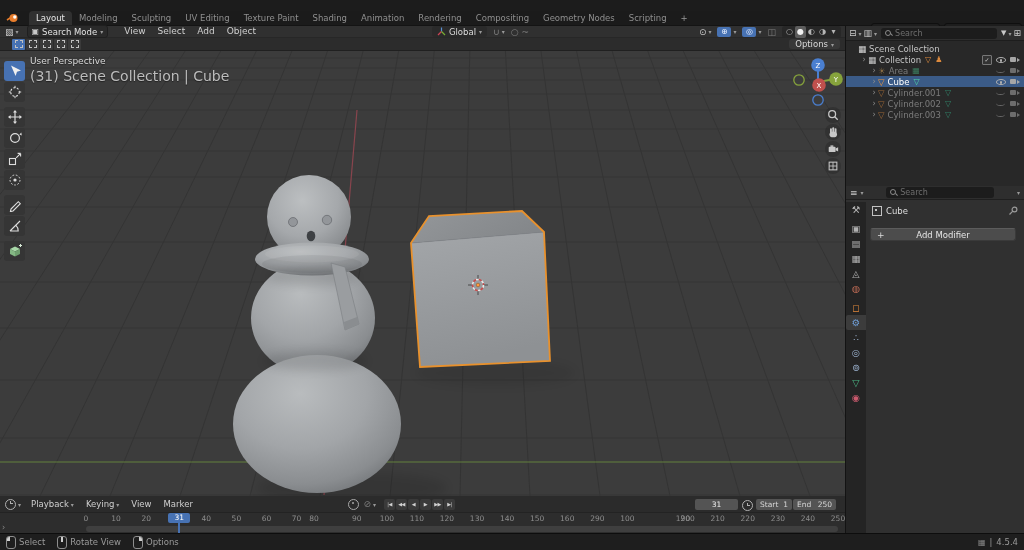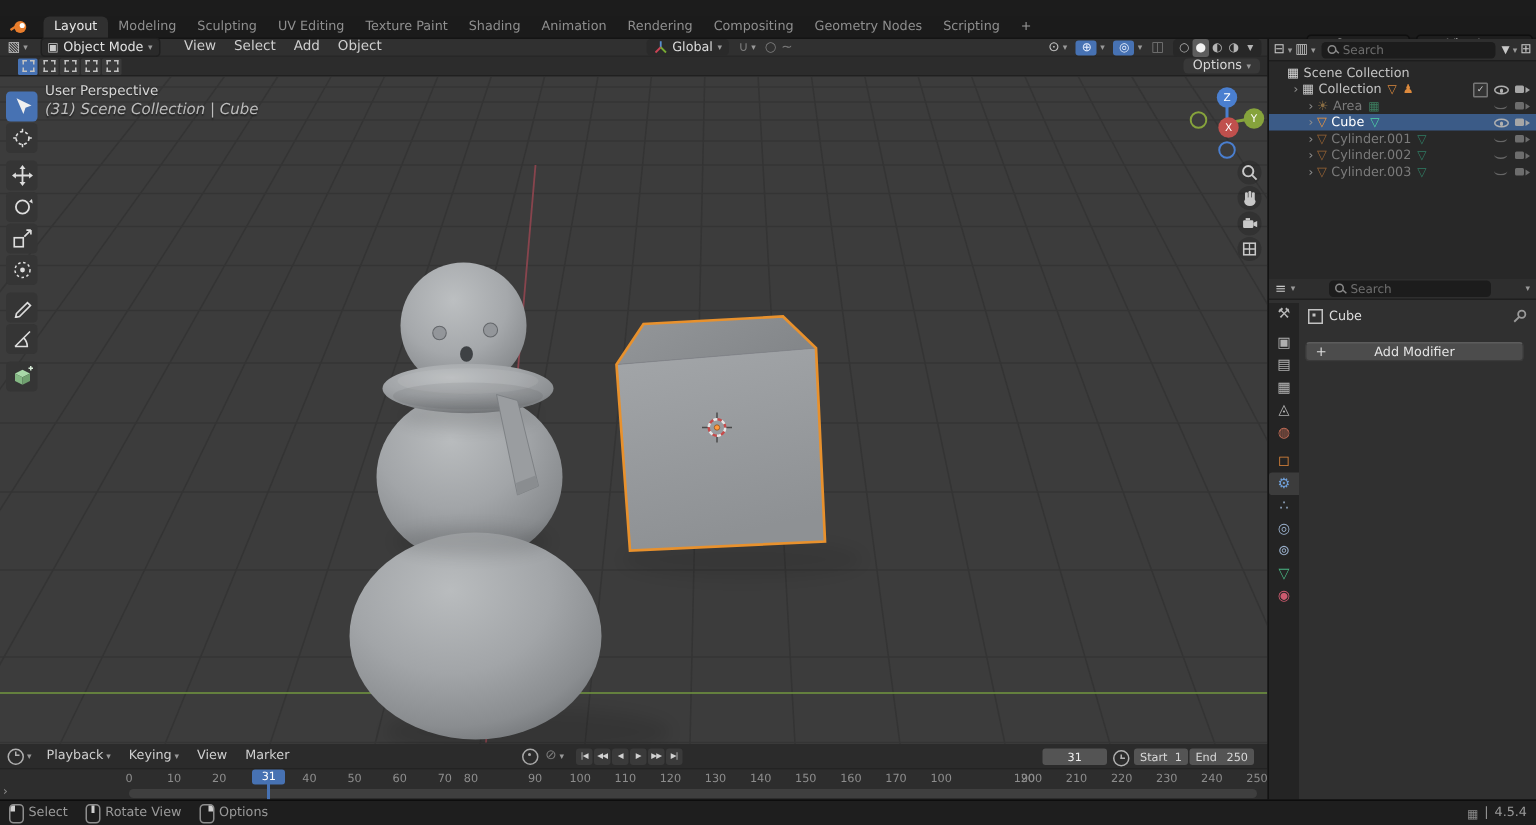--- a/index.html
+++ b/index.html
@@ -49,21 +49,21 @@
   .selmode i{display:block;width:6px;height:6px;border:1px dashed #c2c2c2;}
   .selmode.active{background:#4772b3;}
   #options-btn{margin-left:auto;margin-right:5px;display:flex;align-items:center;gap:3px;background:#383838;border-radius:3px;height:10px;padding:0 6px;}
   #options-btn .lbl{font-size:8.5px;color:#d8d8d8;}
 
   
   #viewport{left:0;top:51px;width:845px;height:445px;background:#3c3c3c;overflow:hidden;}
   #vp-canvas{position:absolute;left:0;top:0;}
   #overlay-text{position:absolute;left:30px;top:5px;text-shadow:0 1px 1px rgba(0,0,0,.45);}
   #overlay-text .l1{font-size:9px;color:#d8d8d8;}
-  #overlay-text .l2{font-size:10px;color:#bdbdbd;margin-top:2px;font-style:italic;}
+  #overlay-text .l2{font-size:14px;color:#bdbdbd;margin-top:2px;}
   #vp-toolbar{position:absolute;left:4px;top:10px;width:21px;}
   .tool-btn{width:21px;height:20px;background:#353535;border-radius:3px;margin-bottom:1px;display:flex;align-items:center;justify-content:center;}
   .tool-btn.active{background:#4772b3;}
   .tool-btn svg{display:block;}
   #gizmo{position:absolute;left:792px;top:5px;}
   .navbtn{position:absolute;left:825px;width:16px;height:16px;border-radius:50%;background:rgba(32,32,32,.35);display:flex;align-items:center;justify-content:center;}
 
   
   #outliner{left:846px;top:26px;width:178px;height:160px;background:#282828;}
   #ol-header{height:15px;background:#2e2e2e;border-bottom:1px solid #1d1d1d;display:flex;align-items:center;padding:0 3px;gap:2px;box-sizing:border-box;}
@@ -184,21 +184,21 @@
         <span class="ghost">⊞</span>
       </div>
     </div>
   </div>
 
   <div id="vp-header" class="abs">
     <span class="hicon" style="margin-left:5px">▧</span>
     <span class="caret" style="margin-left:2px">▾</span>
     <div id="mode-btn">
       <span class="hicon" style="font-size:8px">▣</span>
-      <span class="lbl">Object Mode</span>
+      <span class="lbl">Search Mode</span>
       <span class="caret">▾</span>
     </div>
     <div id="vp-menus">
         <span class="menu">View</span>
         <span class="menu">Select</span>
         <span class="menu">Add</span>
         <span class="menu">Object</span>
       </div>
     <div class="spacer"></div>
     <div id="orient-pill">
@@ -662,21 +662,21 @@
           <span class="tick" style="left: 296.56px;">70</span>
           <span class="tick" style="left: 314px;">80</span>
           <span class="tick" style="left: 356.72px;">90</span>
           <span class="tick" style="left: 386.8px;">100</span>
           <span class="tick" style="left: 416.88px;">110</span>
           <span class="tick" style="left: 446.96px;">120</span>
           <span class="tick" style="left: 477.04px;">130</span>
           <span class="tick" style="left: 507.12px;">140</span>
           <span class="tick" style="left: 537.2px;">150</span>
           <span class="tick" style="left: 567.28px;">160</span>
-          <span class="tick" style="left: 597.36px;">170</span>
+          <span class="tick" style="left: 597.36px;">290</span>
           <span class="tick" style="left: 627.44px;">100</span>
           <span class="tick" style="left: 683px;">190</span>
           <span class="tick" style="left: 687.6px;">200</span>
           <span class="tick" style="left: 717.68px;">210</span>
           <span class="tick" style="left: 747.76px;">220</span>
           <span class="tick" style="left: 777.84px;">230</span>
           <span class="tick" style="left: 807.92px;">240</span>
           <span class="tick" style="left: 838px;">250</span>
         </div>
       <div id="ph-label" style="left: 179.248px;">31</div>

